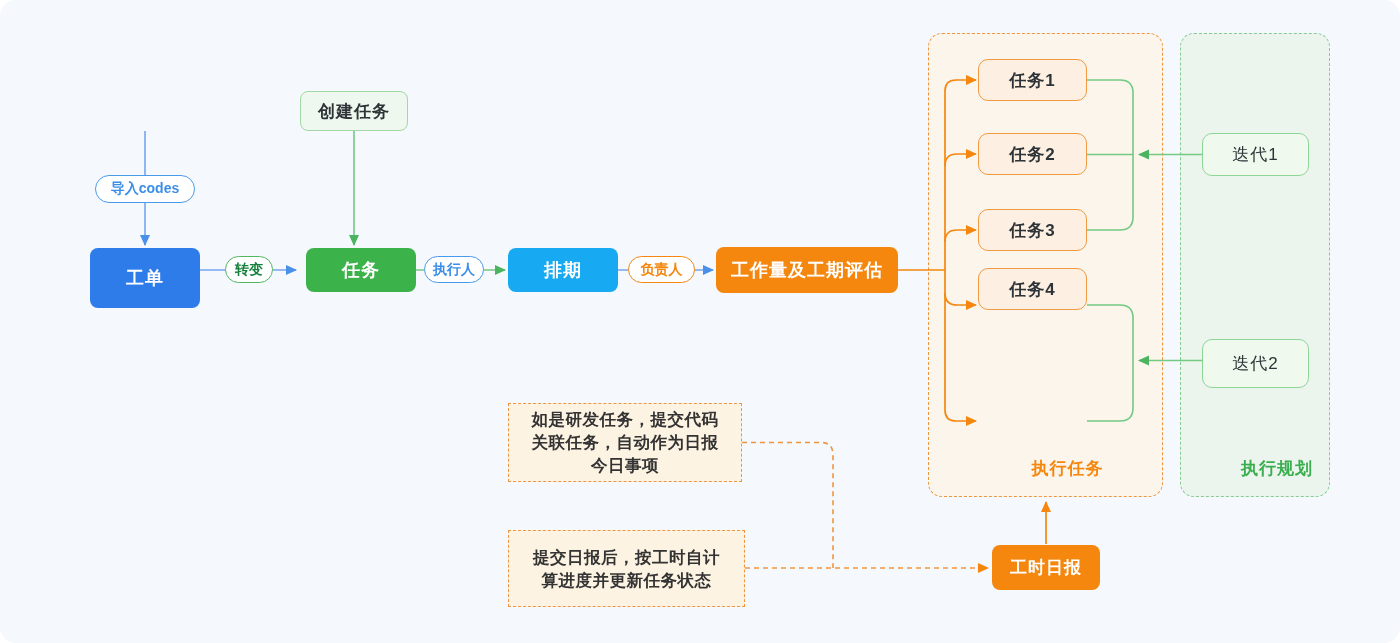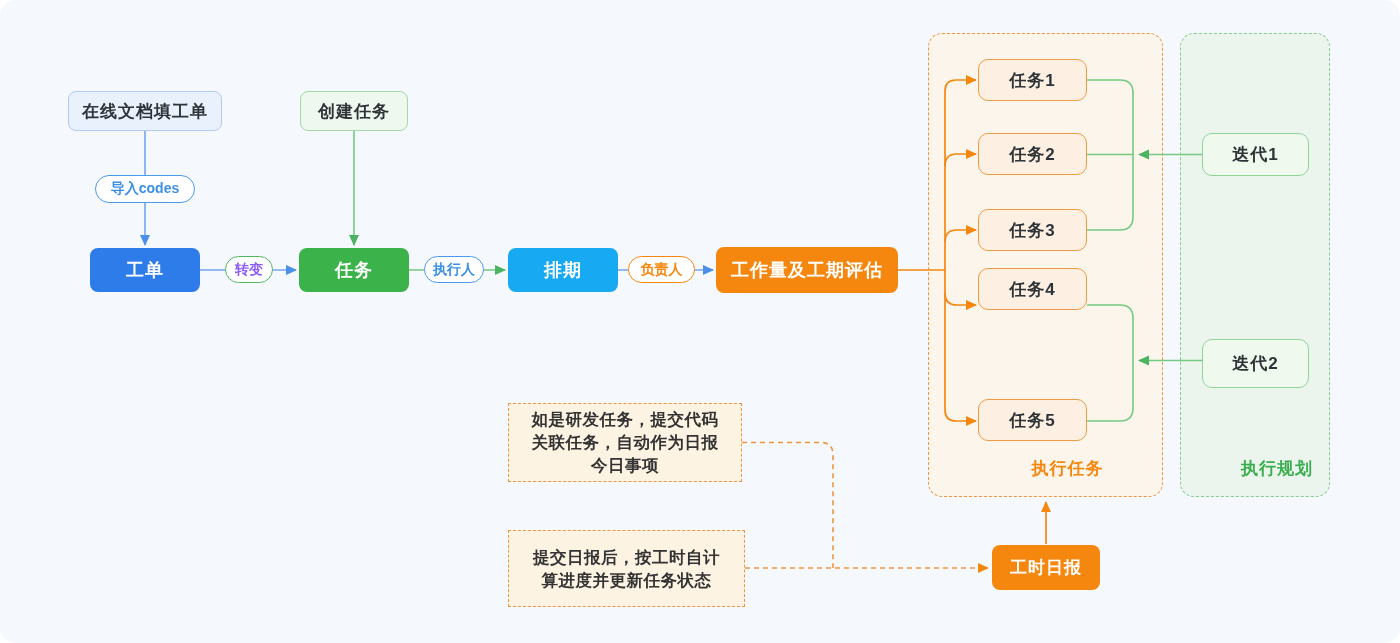--- a/index.html
+++ b/index.html
@@ -6,43 +6,43 @@
   .canvas{position:relative;width:1400px;height:643px;background:#f5f8fc;border-radius:16px;overflow:hidden;}
   .abs{position:absolute;box-sizing:border-box;}
   svg.wires{position:absolute;left:0;top:0;z-index:2;pointer-events:none;}
   .layer{position:absolute;left:0;top:0;width:100%;height:100%;}
   .z1{z-index:1}.z3{z-index:3}
 
   .node{display:flex;align-items:center;justify-content:center;text-align:center;}
   .node-solid{color:#fff;font-weight:bold;font-size:18px;border-radius:8px;letter-spacing:1px;}
   .bg-blue{background:#2d7ce9;}
   .bg-cyan{background:#17a9f1;}
-  .bg-green{background:#3cb24a;}
+  .bg-green{background:#3cb24a;margin-left:7px;}
   .bg-orange{background:#f5870f;}
   .node-light{font-size:17px;font-weight:600;color:#2e3338;border-radius:8px;letter-spacing:1px;}
   .lt-blue{background:#e9f1fd;border:1.5px solid #b3c9f2;}
   .lt-green{background:#eff8ee;border:1.5px solid #a2d8a6;}
 
   .pill{display:flex;align-items:center;justify-content:center;background:#ffffff;
         border-radius:15px;font-size:14px;font-weight:600;}
   .pill-blue{border:1.5px solid #4a9aec;color:#3b8fe8;}
-  .pill-green{border:1.5px solid #52b761;color:#8b5cf6;}
+  .pill-green{border:1.5px solid #52b761;color:#15803d;}
   .pill-orange{border:1.5px solid #f5870f;color:#f5870f;}
 
   .group{border-radius:14px;}
   .group-orange{background:#fbf5eb;border:1.6px dashed #f0953f;}
   .group-green{background:#ecf4ee;border:1.6px dashed #85cc90;}
   .group-label{font-size:17px;font-weight:bold;text-align:center;letter-spacing:1px;padding-left:44px;}
   .lbl-orange{color:#f5870f;}
   .lbl-green{color:#3aae4f;}
 
   .task-box{display:flex;align-items:center;justify-content:center;background:#fdf0e2;
             border:1.5px solid #f09a43;border-radius:10px;font-size:17px;font-weight:600;color:#2e3338;letter-spacing:1px;}
   .iter-box{display:flex;align-items:center;justify-content:center;background:#f0f9ee;
-            border:1.5px solid #8ed598;border-radius:10px;font-size:17px;font-weight:700;color:#2e3338;letter-spacing:1px;}
+            border:1.5px solid #8ed598;border-radius:10px;font-size:17px;font-weight:400;color:#2e3338;letter-spacing:1px;}
 
   .note{display:flex;align-items:center;justify-content:center;text-align:center;background:#fdf3e3;
         border:1.6px dashed #f0953f;border-radius:0;font-size:16.5px;font-weight:600;color:#333;
         line-height:23px;white-space:pre-line;letter-spacing:0.5px;}
 </style>
 </head>
 <body>
 
 <div class="canvas">
 
@@ -83,45 +83,43 @@
     <path d="M945 293 Q945 305 957 305 L976 305" stroke="#f5870f" stroke-width="1.7" fill="none" marker-end="url(#ao)"></path>
     <path d="M945 410 Q945 421 956 421 L976 421" stroke="#f5870f" stroke-width="1.7" fill="none" marker-end="url(#ao)"></path>
     <path d="M1046 544 L1046 502" stroke="#f5870f" stroke-width="1.7" fill="none" marker-end="url(#ao)"></path>
 
     <path d="M742 442.5 L821 442.5 Q833 442.5 833 455 L833 568" stroke="#f0953f" stroke-width="1.6" stroke-dasharray="5 4" fill="none"></path>
     <path d="M745 568 L988 568" stroke="#f0953f" stroke-width="1.6" stroke-dasharray="5 4" fill="none" marker-end="url(#ao)"></path>
   </svg>
 
   <div class="layer z3" style="pointer-events:none;">
 
-    <div class="abs node node-light lt-blue" style="left:68px;top:91px;width:154px;height:40px;">在线文档填工单</div>
 
     <div class="abs pill pill-blue" style="left:95px;top:175px;width:100px;height:28px;">导入codes</div>
 
-    <div class="abs node node-solid bg-blue" style="left:90px;top:248px;width:110px;height:44px;">工单</div>
+    <div class="abs node node-solid bg-blue" style="left:90px;top:248px;width:110px;height:60px;">工单</div>
 
     <div class="abs pill pill-green" style="left:225px;top:256px;width:48px;height:27px;">转变</div>
 
     <div class="abs node node-light lt-green" style="left:300px;top:91px;width:108px;height:40px;">创建任务</div>
 
     <div class="abs node node-solid bg-green" style="left:299px;top:248px;width:110px;height:44px;">任务</div>
 
     <div class="abs pill pill-blue" style="left:424px;top:256px;width:60px;height:27px;">执行人</div>
 
     <div class="abs node node-solid bg-cyan" style="left:508px;top:248px;width:110px;height:44px;">排期</div>
 
     <div class="abs pill pill-orange" style="left:628px;top:256px;width:67px;height:27px;">负责人</div>
 
     <div class="abs node node-solid bg-orange" style="left:716px;top:247px;width:182px;height:46px;">工作量及工期评估</div>
 
     <div class="abs task-box" style="left:978px;top:59px;width:109px;height:42px;">任务1</div>
     <div class="abs task-box" style="left:978px;top:133px;width:109px;height:42px;">任务2</div>
     <div class="abs task-box" style="left:978px;top:209px;width:109px;height:42px;">任务3</div>
     <div class="abs task-box" style="left:978px;top:268px;width:109px;height:42px;">任务4</div>
-    <div class="abs task-box" style="left:978px;top:399px;width:109px;height:42px;">任务5</div>
     <div class="abs group-label lbl-orange" style="left:928px;top:457px;width:235px;">执行任务</div>
 
     <div class="abs iter-box" style="left:1202px;top:133px;width:107px;height:43px;">迭代1</div>
     <div class="abs iter-box" style="left:1202px;top:339px;width:107px;height:49px;">迭代2</div>
     <div class="abs group-label lbl-green" style="left:1180px;top:457px;width:150px;">执行规划</div>
 
     <div class="abs note" style="left:508px;top:403px;width:234px;height:79px;">如是研发任务，提交代码
 关联任务，自动作为日报
 今日事项</div>
     <div class="abs note" style="left:508px;top:530px;width:237px;height:77px;">提交日报后，按工时自计

